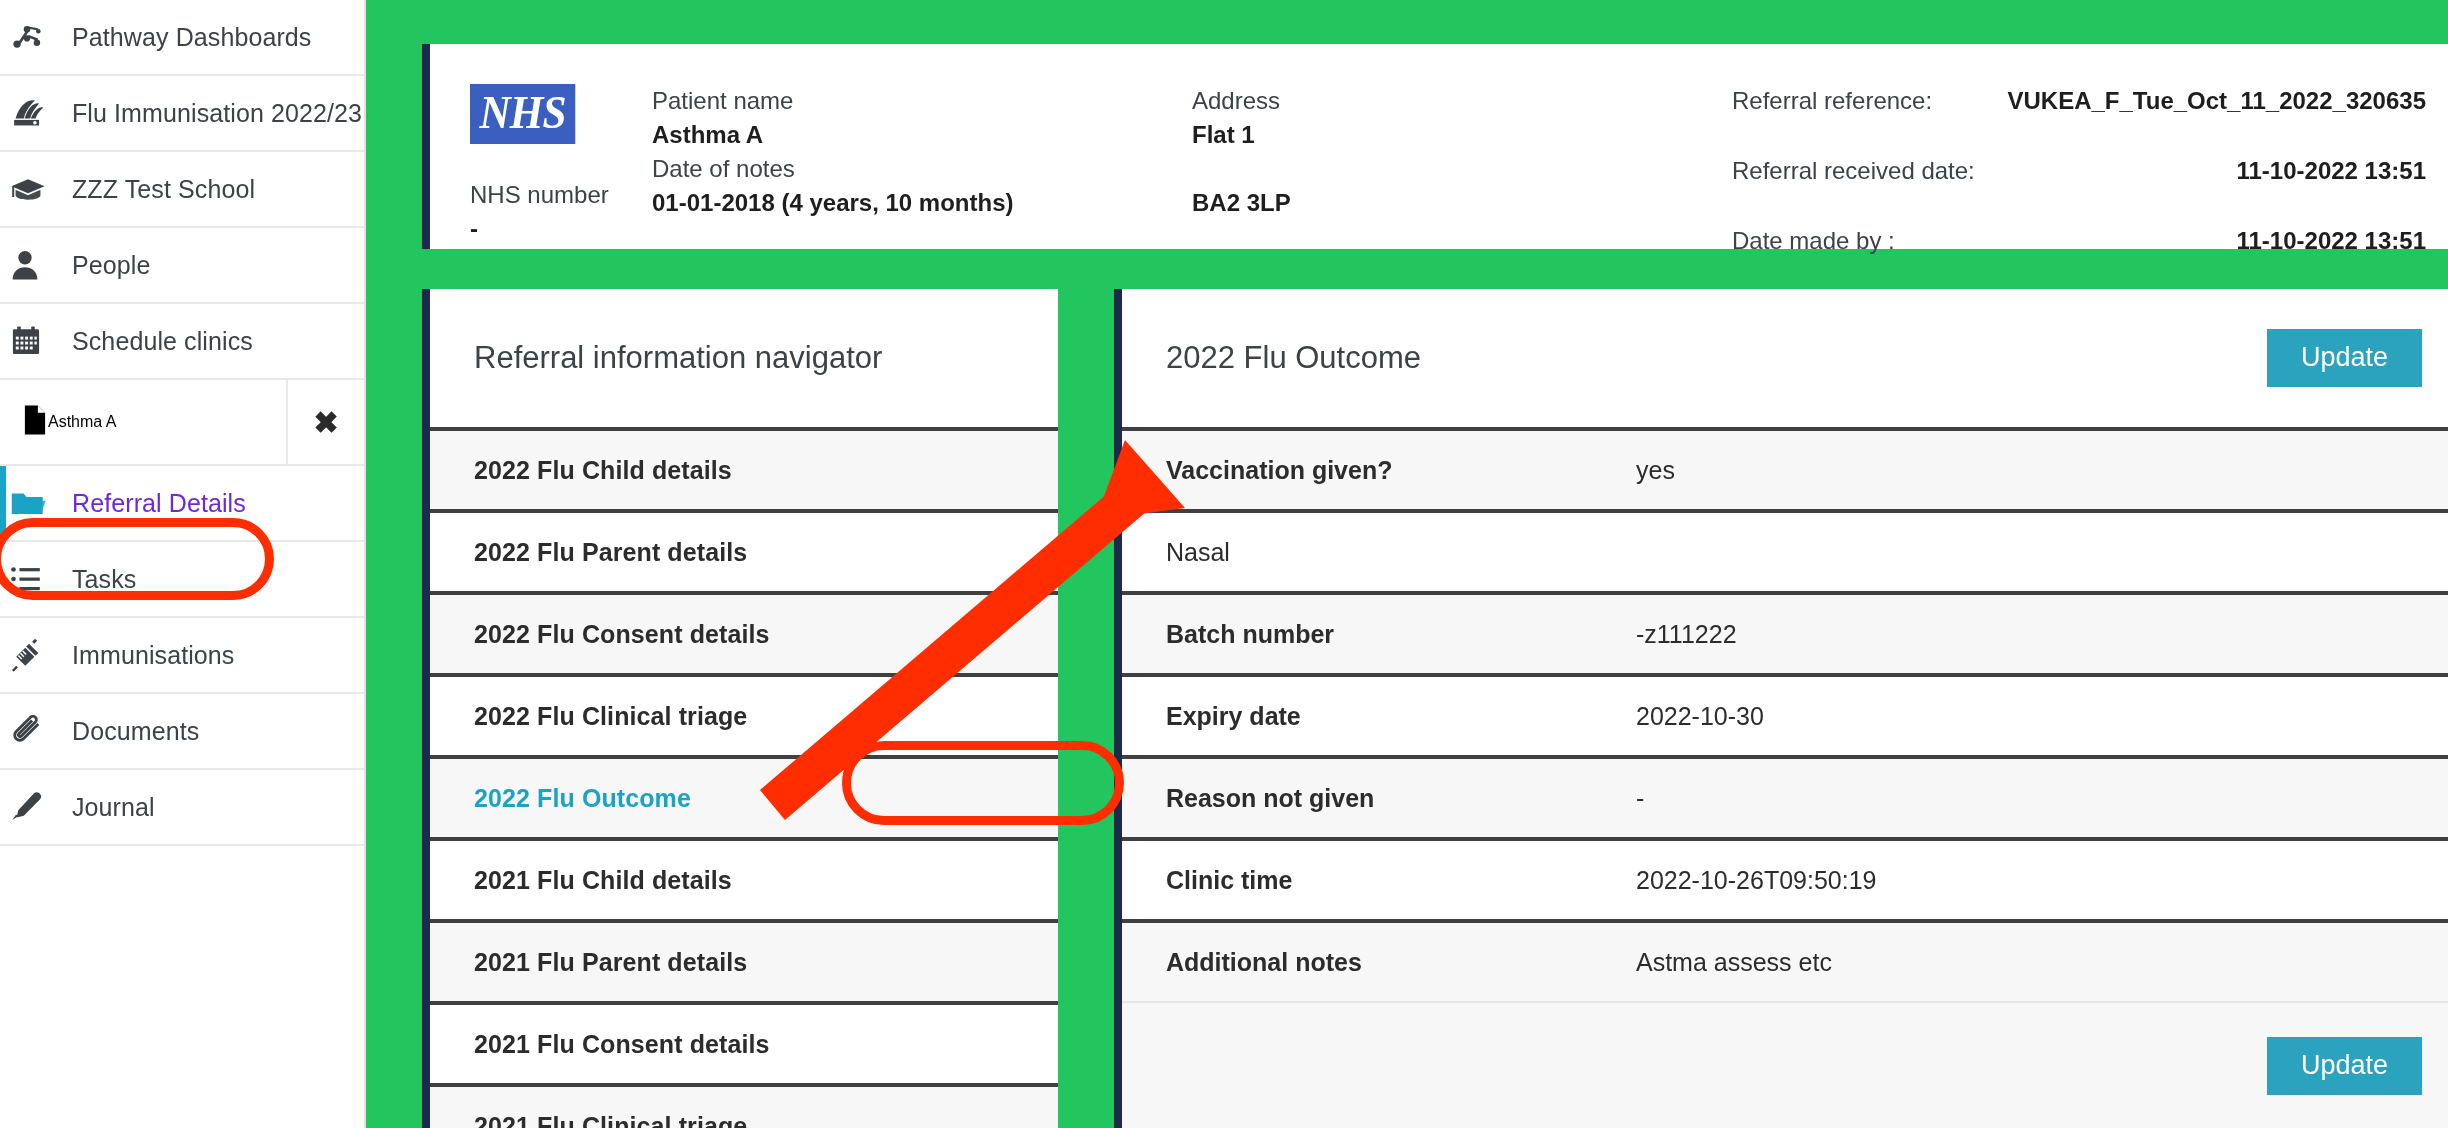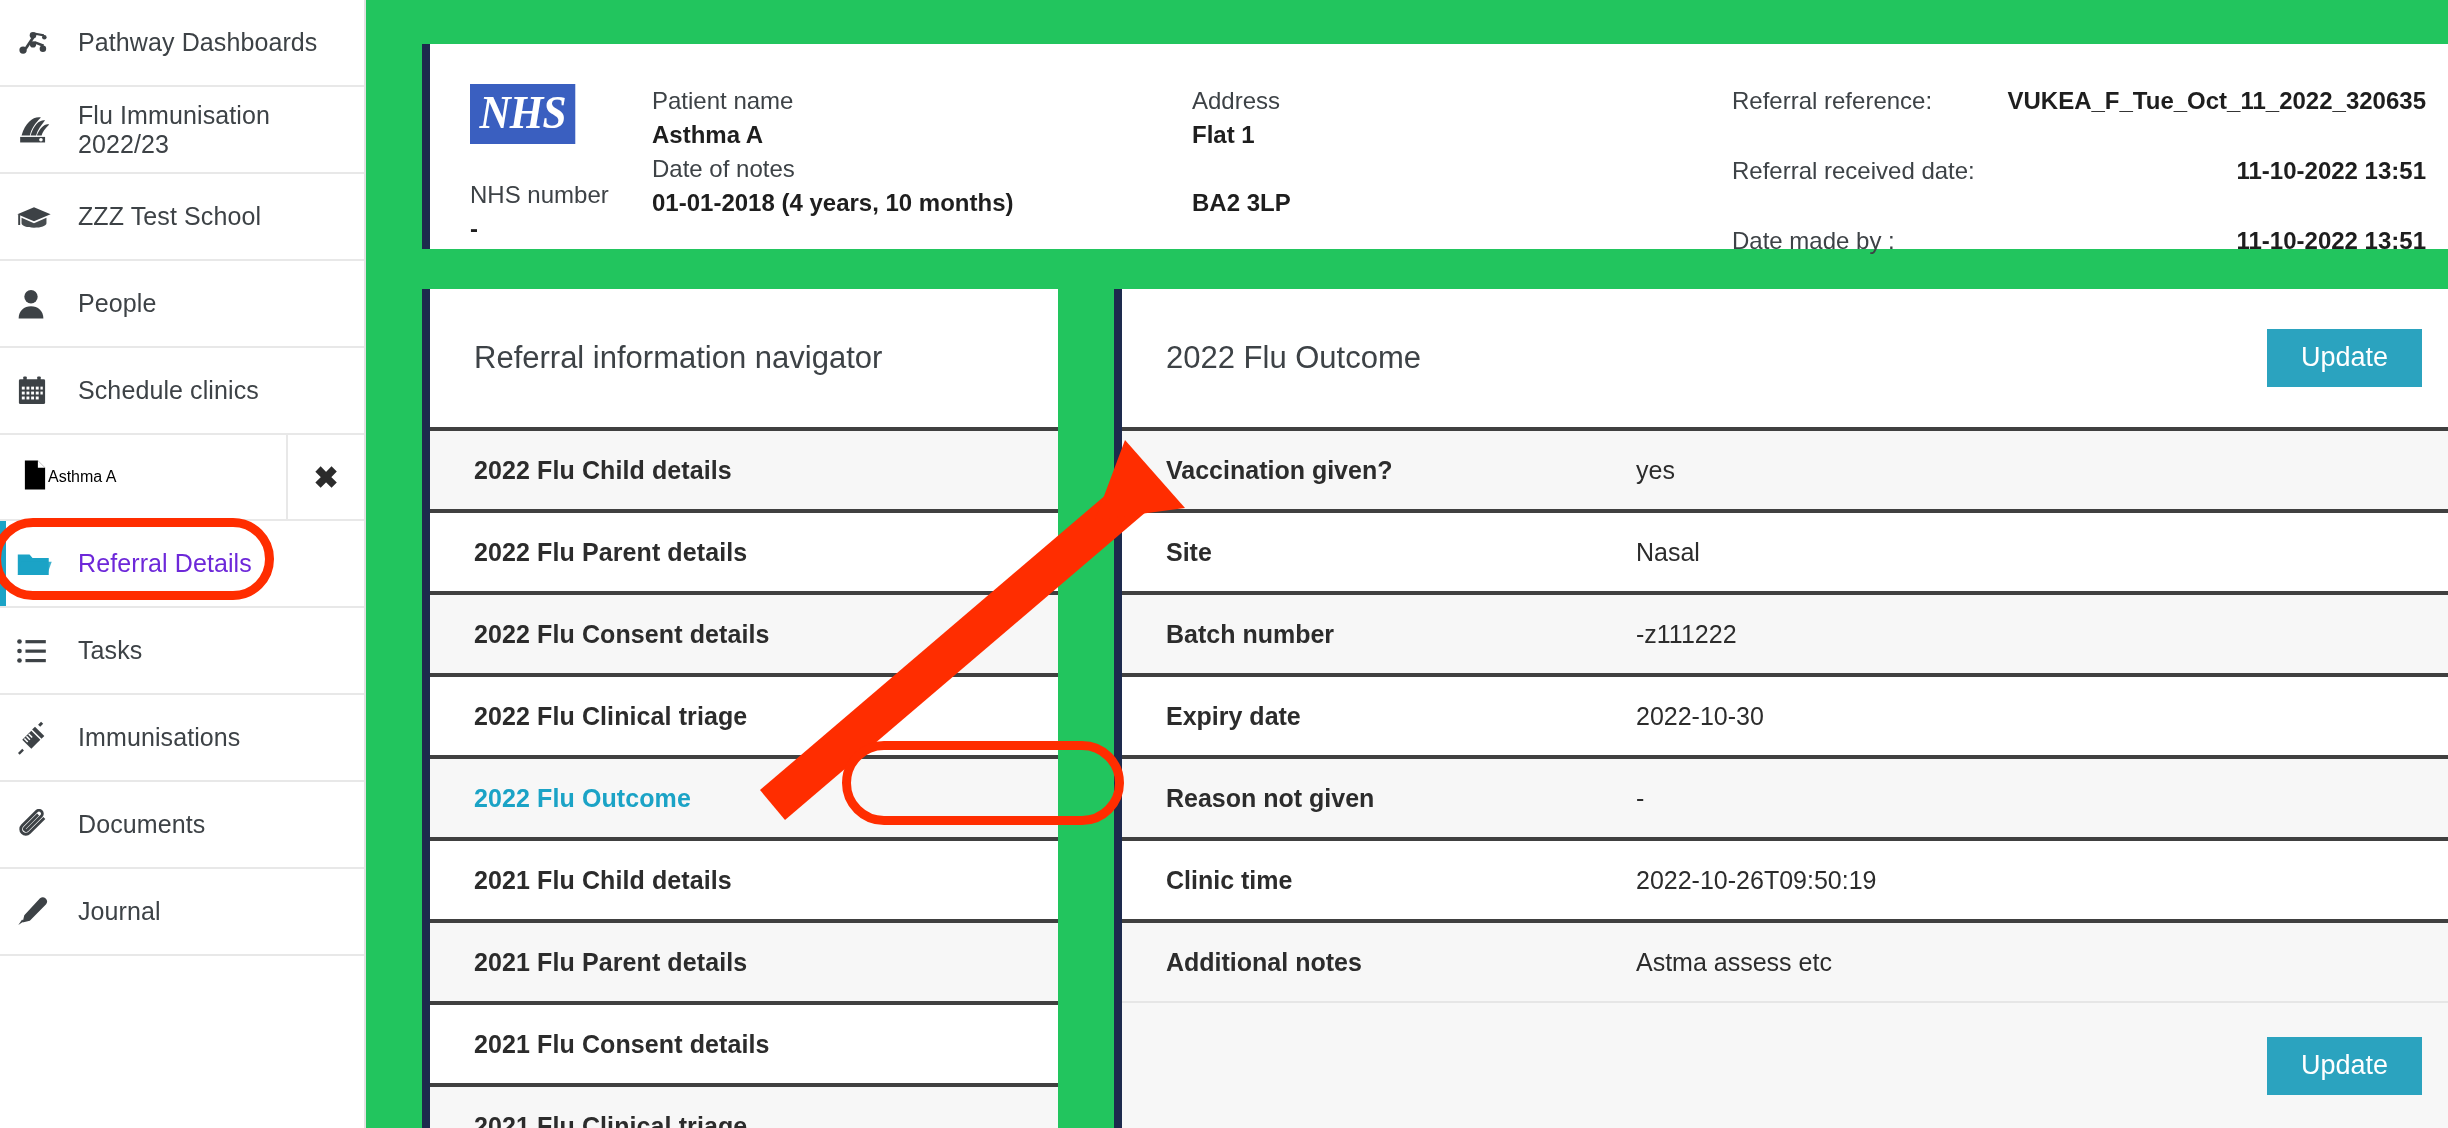--- a/index.html
+++ b/index.html
@@ -20,22 +20,22 @@
   .sidebar {
     width: 366px;
     flex: 0 0 366px;
     background: #ffffff;
     border-right: 2px solid #e2e2e2;
     position: relative;
   }
   .nav-item {
     display: flex;
     align-items: center;
-    height: 87px;
-    padding-left: 16px;
+    height: 76px;
+    padding-left: 10px;
     border-bottom: 2px solid #e8e8e8;
     background: #ffffff;
     position: relative;
   }
   .nav-item .nav-icon {
     width: 62px;
     flex: 0 0 62px;
     display: flex;
     align-items: center;
     justify-content: flex-start;
@@ -504,21 +504,20 @@
       <div class="panel outcome-panel">
         <div class="panel-head">
           <div class="panel-title">2022 Flu Outcome</div>
           <button class="btn-update">Update</button>
         </div>
         <div class="row kv-row alt">
           <span class="kv-key">Vaccination given?</span>
           <span class="kv-val">yes</span>
         </div>
         <div class="row kv-row">
-          <span class="kv-key">Site</span>
           <span class="kv-val">Nasal</span>
         </div>
         <div class="row kv-row alt">
           <span class="kv-key">Batch number</span>
           <span class="kv-val">-z111222</span>
         </div>
         <div class="row kv-row">
           <span class="kv-key">Expiry date</span>
           <span class="kv-val">2022-10-30</span>
         </div>

